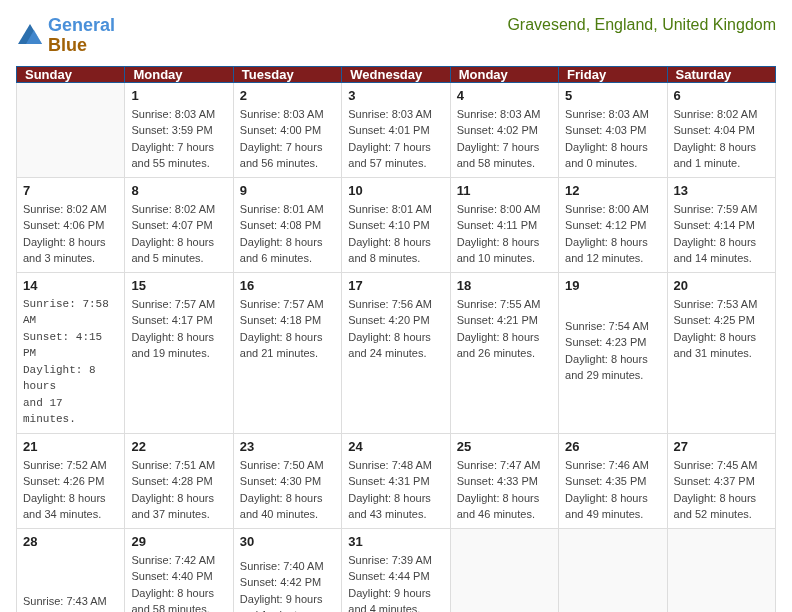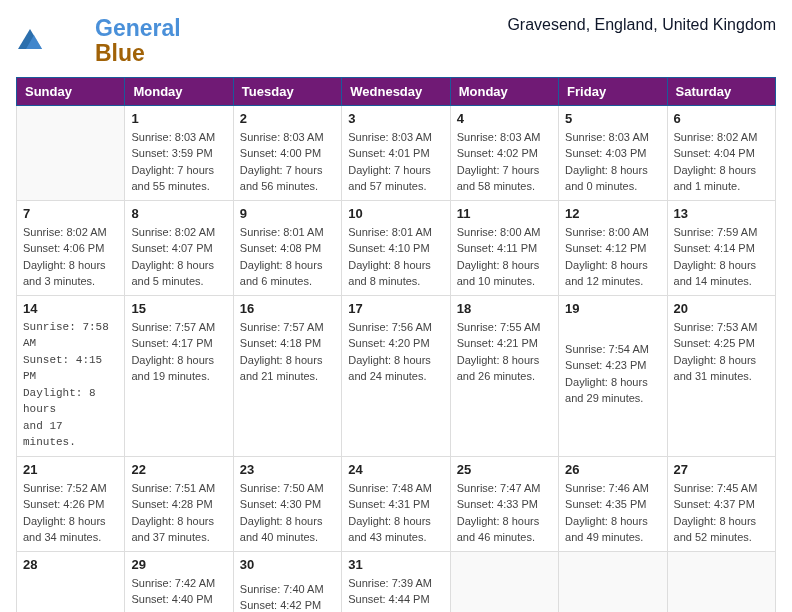--- a/index.html
+++ b/index.html
@@ -15,56 +15,55 @@
       justify-content: space-between;
       align-items: flex-start;
       margin-bottom: 10px;
     }
     .logo {
       display: flex;
       align-items: center;
       gap: 4px;
     }
     .logo-text {
-      font-size: 23px;
+      font-size: 18px;
       font-weight: bold;
       color: #1a3a5c;
       line-height: 1.1;
-      margin-left: 47px;
     }
     .logo-text span {
       color: #4a90d9;
     }
     .logo-icon {
       width: 28px;
       height: 28px;
     }
     .title-block {
       text-align: right;
     }
     .title-block h1 {
       font-size: 32px;
       color: #1a1a1a;
       font-weight: normal;
     }
     .title-block h2 {
       font-size: 16px;
-      color: #0f172a;
+      color: #4d7c0f;
       font-weight: normal;
     }
     .calendar {
       width: 100%;
       border-collapse: collapse;
       border: 1px solid #ccc;
     }
     .calendar th {
-      background: #701a75;
+      background: #7f1d1d;
       color: #fff;
       text-align: left;
-      padding: 6px 8px;
+      padding: 0 8px;
       font-size: 13px;
       font-weight: bold;
       border: 1px solid #1a5a9a;
     }
     .calendar td {
       vertical-align: top;
       padding: 5px 6px;
       border: 1px solid #ddd;
       font-size: 11px;
       color: #333;

